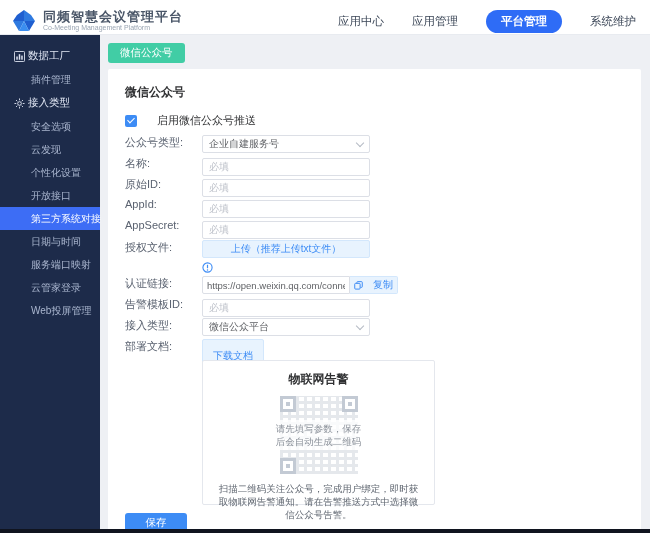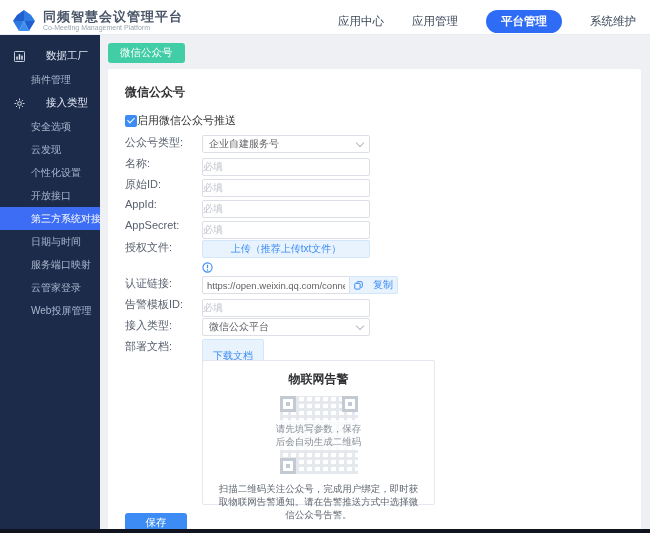--- a/index.html
+++ b/index.html
@@ -22,51 +22,51 @@
   .top-nav { display:flex; align-items:center; gap:28px; }
   .top-nav-item { font-size:11.5px; color:#3a4556; cursor:pointer; white-space:nowrap; }
   .top-nav-item.active {
     background:#2e6cf6; color:#fff; padding:4px 15px; border-radius:12px; font-weight:bold;
   }
   
   .body-row { display:flex; height:498px; }
   
   .sidebar { width:100px; background:#1d2b4a; flex:0 0 auto; padding-top:9px; }
   .side-group-label {
-    display:flex; align-items:center; gap:21px; color:#dfe5f2; font-size:10.5px;
+    display:flex; align-items:center; gap:3px; color:#dfe5f2; font-size:10.5px;
     padding:5px 0 5px 14px; cursor:pointer; white-space:nowrap;
   }
   .side-icon { width:11px; height:11px; flex:0 0 auto; }
   .side-item {
     color:#aab6cf; font-size:10px; padding:4.5px 0 4.5px 31px; cursor:pointer; white-space:nowrap;
   }
   .side-item.active { background:#3d6df5; color:#fff; }
   
   .content { flex:1; padding:7px 9px 0 8px; position:relative; }
   .tab-pill {
     display:inline-block; background:#41cda5; color:#fff; font-size:10.5px;
     padding:3px 12px; border-radius:3px; cursor:pointer;
   }
   .card { background:#fff; border-radius:2px; margin-top:6px; padding:15px 20px 4px 17px; }
   .card-title { font-size:12px; font-weight:bold; color:#303133; margin-bottom:12px; }
-  .enable-row { display:flex; align-items:center; gap:0; margin-bottom:7px; height:15px; }
+  .enable-row { display:flex; align-items:center; gap:20px; margin-bottom:7px; height:15px; }
   .checkbox {
     width:12px; height:12px; background:#3d8cf5; border-radius:2px; position:relative; cursor:pointer;
   }
   .checkbox::after {
     content:""; position:absolute; left:3.5px; top:1px; width:3px; height:6px;
     border:solid #fff; border-width:0 1.5px 1.5px 0; transform:rotate(45deg);
   }
   .enable-label { font-size:11px; color:#303133; }
   .form-row { display:flex; align-items:flex-start; margin-bottom:3px; height:18px; }
   .f-label { width:77px; font-size:11px; color:#5a6270; flex:0 0 auto; }
   .ctrl { width:168px; height:18px; position:relative; }
   .text-input {
     width:100%; height:100%; border:1px solid #dcdfe6; border-radius:2px;
-    font-size:10px; color:#606266; padding:0 0; outline:none;
+    font-size:10px; color:#606266; padding:0 6px; outline:none;
     font-family:"Liberation Sans","DejaVu Sans",sans-serif; background:#fff;
   }
   .text-input::placeholder { color:#c0c4cc; }
   .select-box {
     width:100%; height:100%; border:1px solid #dcdfe6; border-radius:2px; background:#fff;
     font-size:10px; color:#606266; padding:0 18px 0 6px; display:flex; align-items:center; cursor:pointer;
   }
   .chev {
     position:absolute; right:7px; top:5px; width:6px; height:6px;
     border-right:1px solid #b4bac4; border-bottom:1px solid #b4bac4; transform:rotate(45deg);

